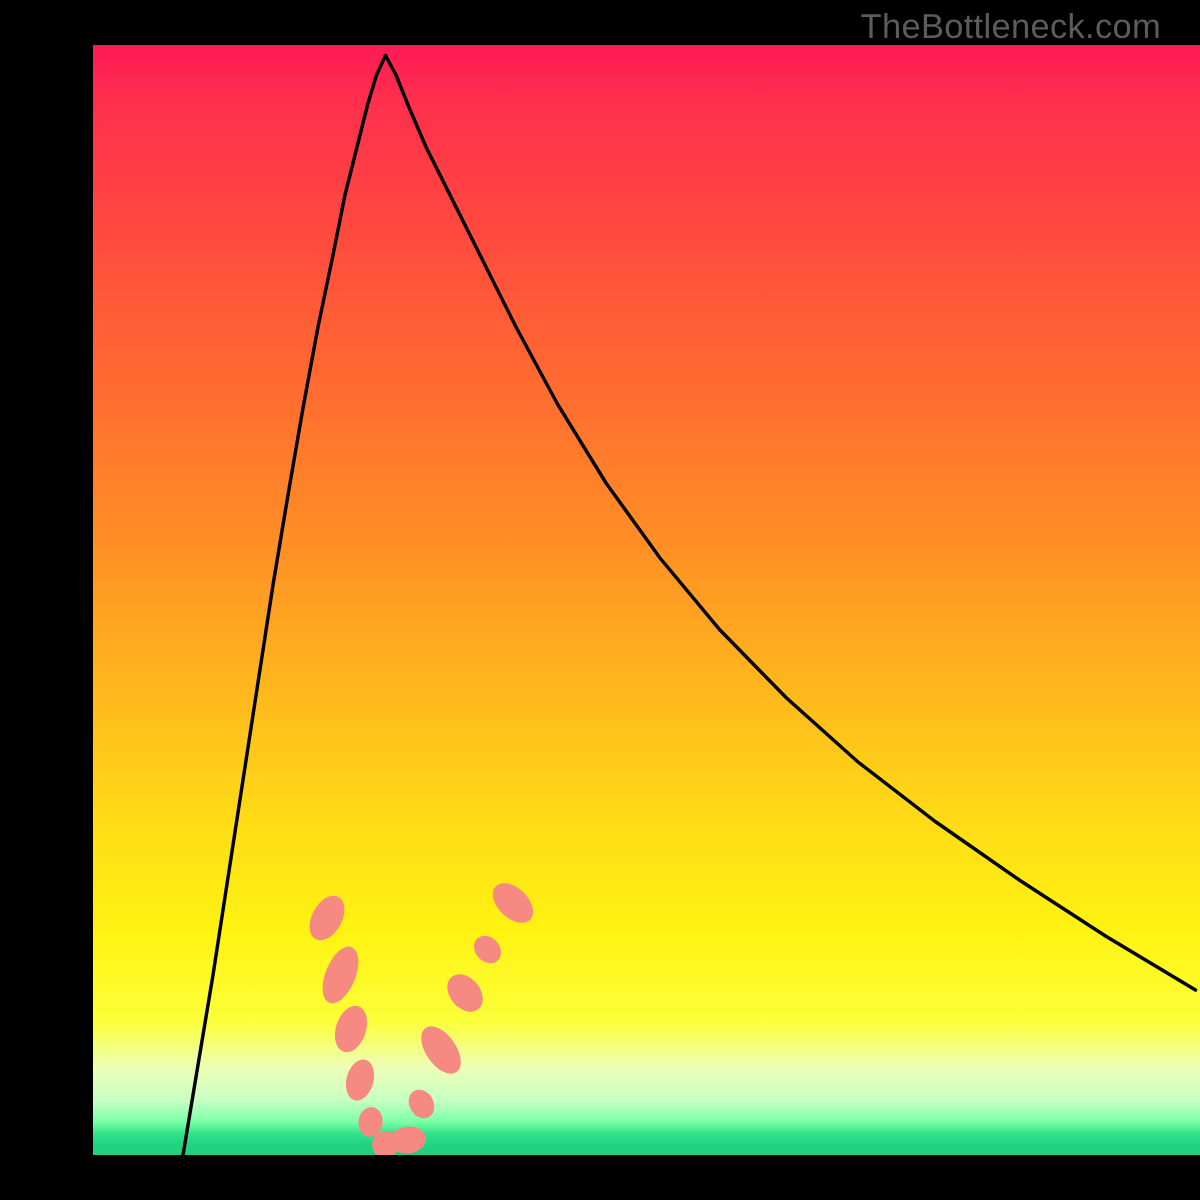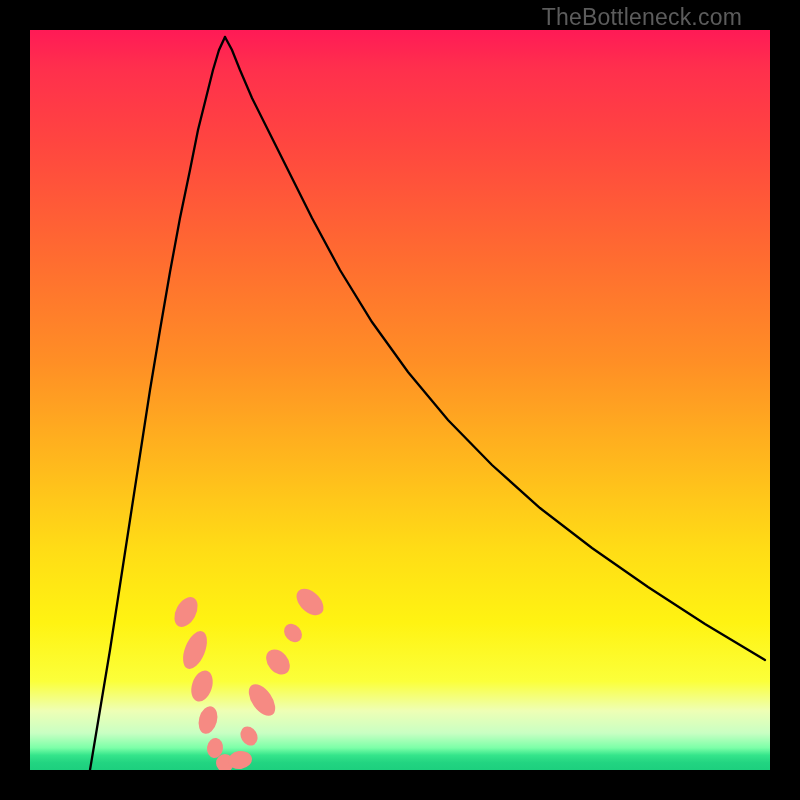--- a/index.html
+++ b/index.html
@@ -9,20 +9,21 @@
     height: 800px;
     overflow: hidden;
     background: #000;
     font-family: Arial, Helvetica, sans-serif;
   }
   .frame {
     position: relative;
     width: 752px;
     height: 800px;
     background: #000;
+    margin-left: 32px;
   }
   .plot {
     position: absolute;
     left: 30px;
     top: 30px;
     width: 740px;
     height: 740px;
     
     background: linear-gradient(
       to bottom,

